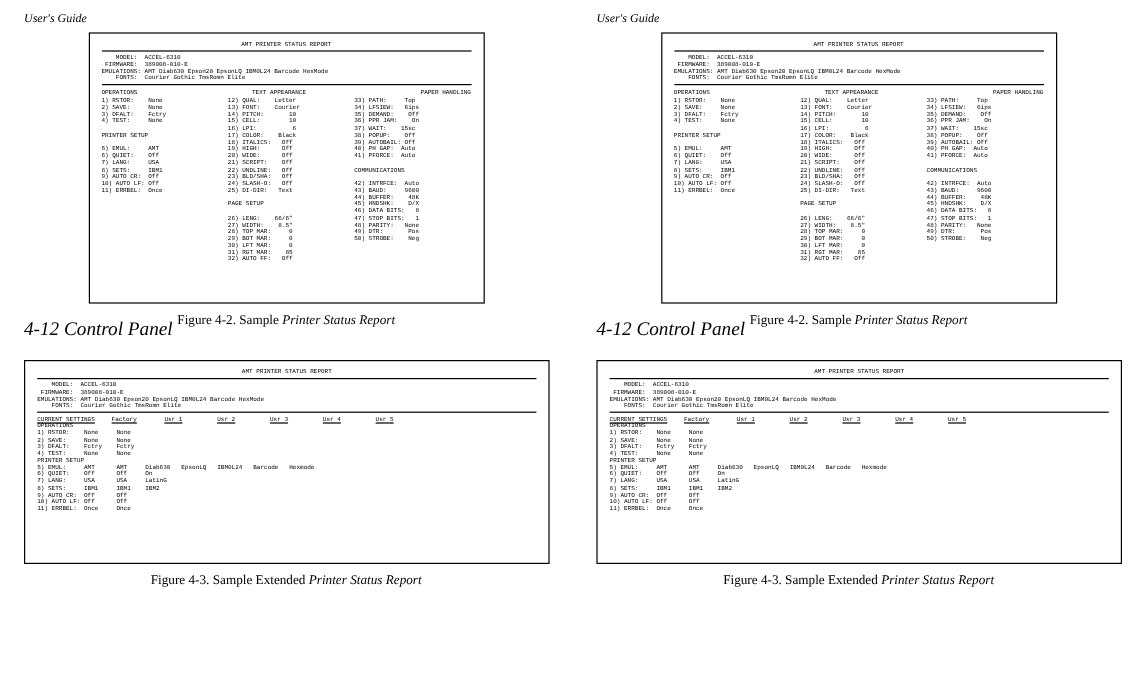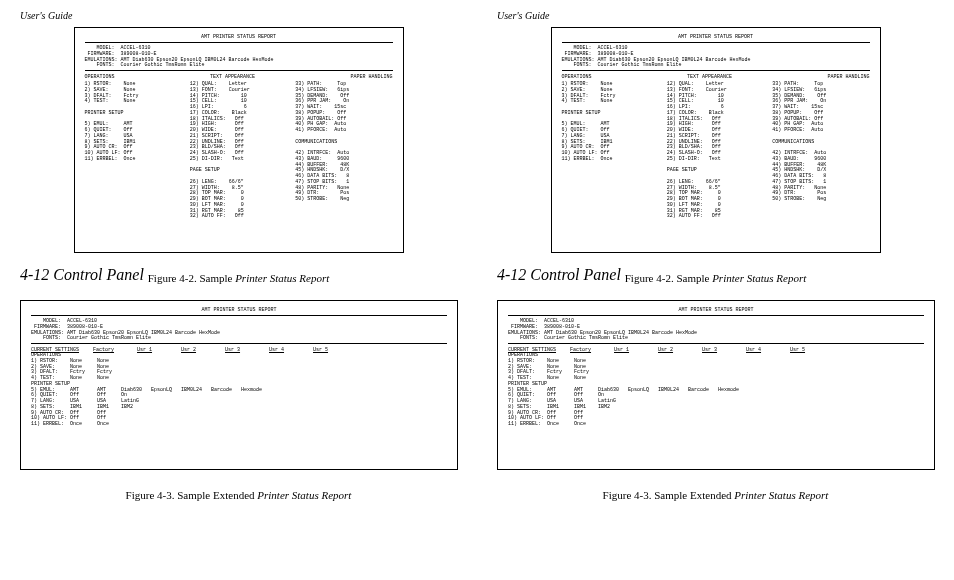--- a/index.html
+++ b/index.html
@@ -43,21 +43,21 @@
     margin: 0 auto;
     padding: 6px 10px 6px 10px;
     box-sizing: border-box;
     background: #fff;
   }
   .figbox.top { width: 330px; height: 226px; }
   .figbox.bot { width: 438px; height: 170px; }
   .caption {
     text-align: center;
     font-size: 11px;
-    margin-top: 19px;
+    margin-top: 8px;
     color: #000;
   }
   .caption em { font-style: italic; }
   pre.mono {
     font-family: "Courier New", monospace;
     font-size: 5px;
     line-height: 1.15;
     margin: 0;
     white-space: pre;
     color: #000;

